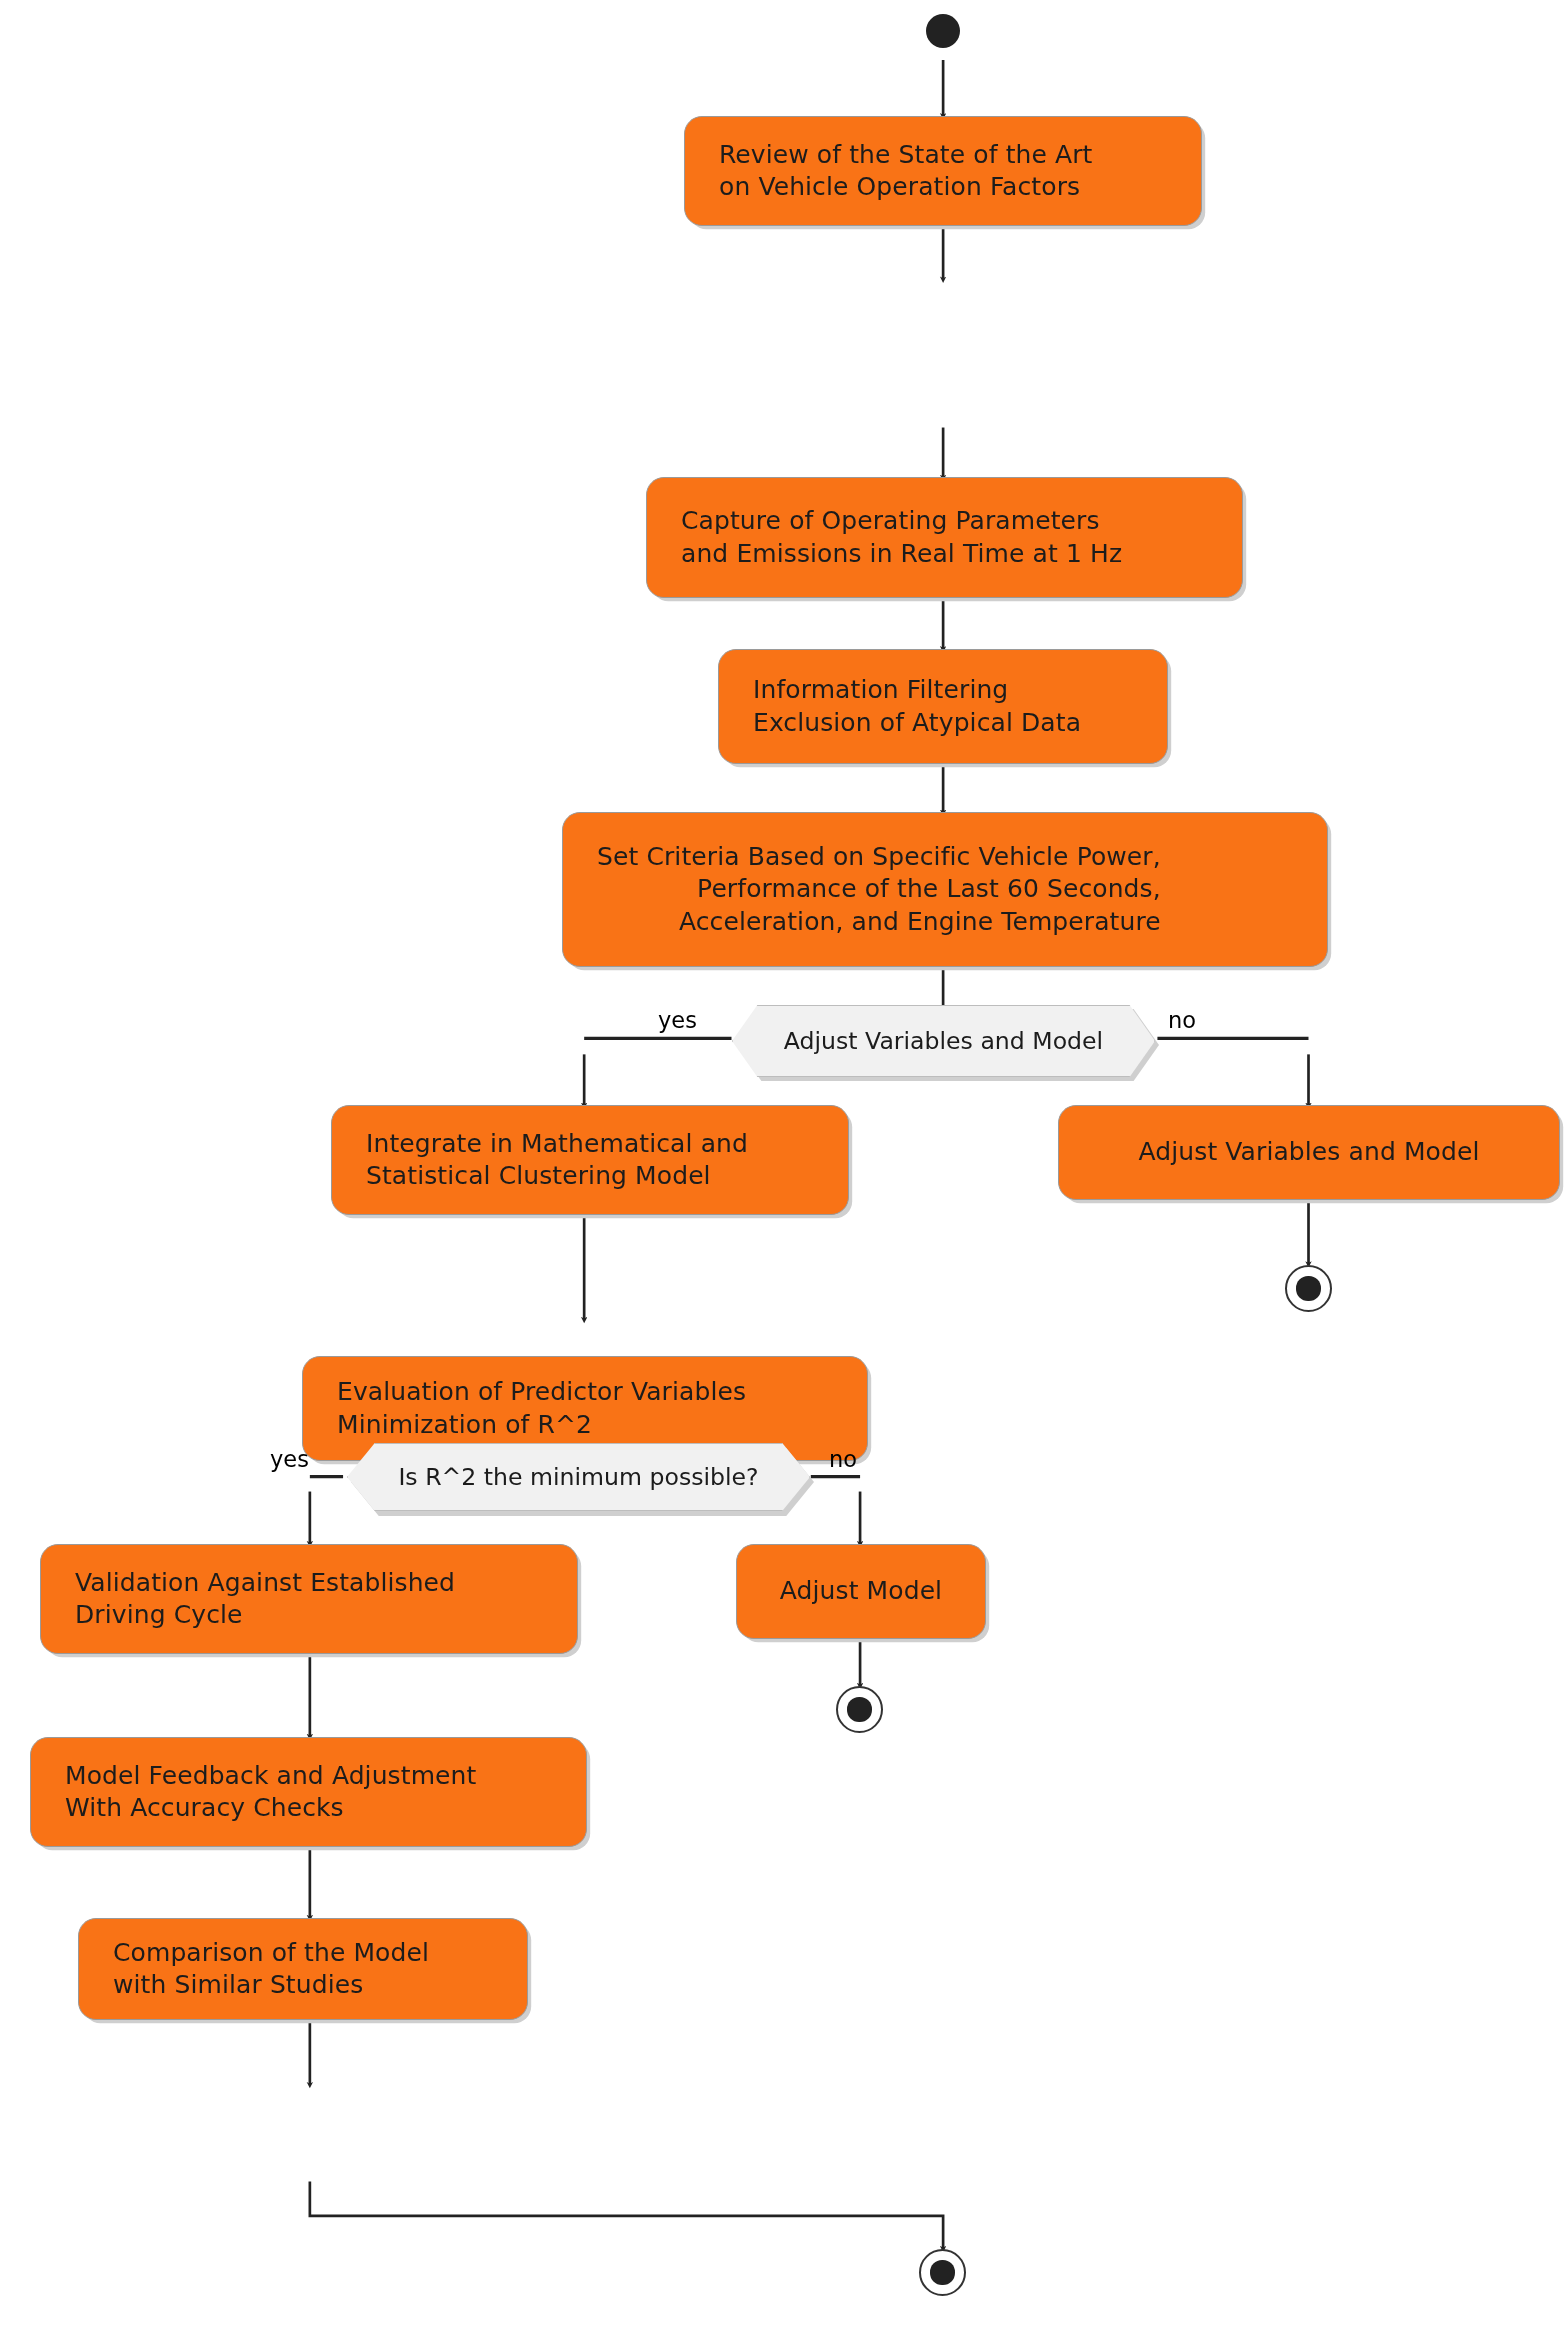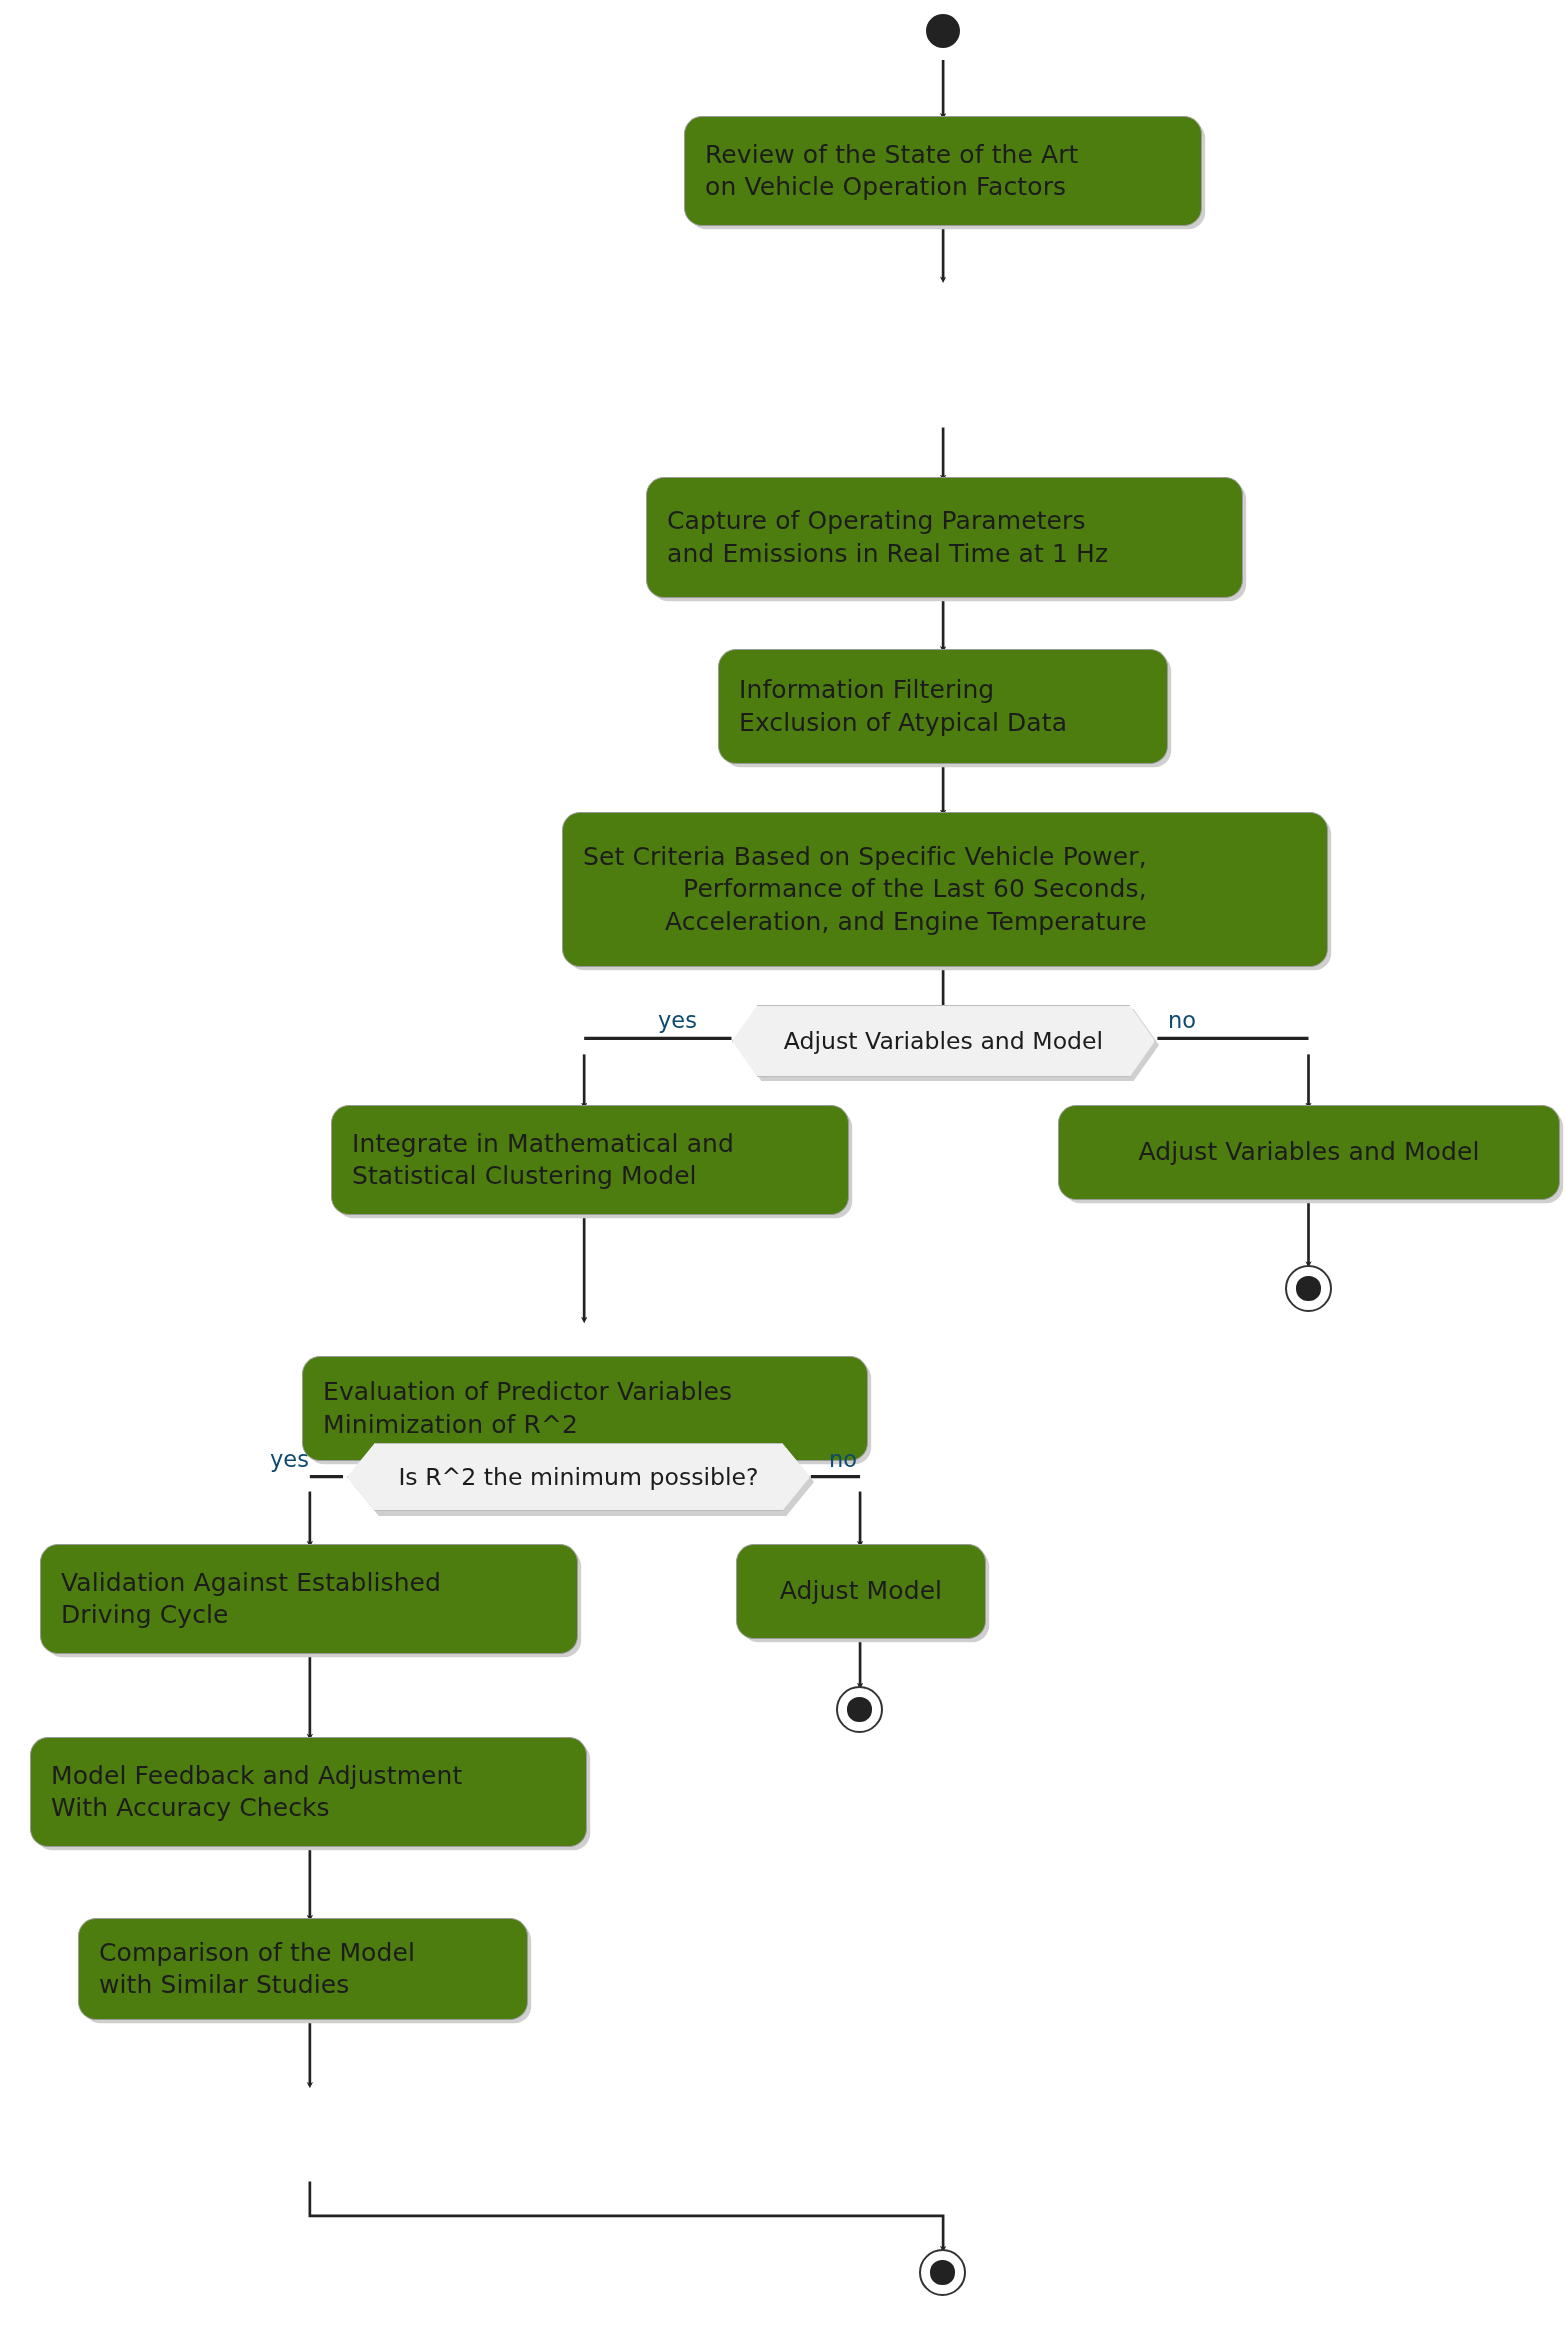--- a/index.html
+++ b/index.html
@@ -19,28 +19,28 @@
     position: absolute;
     left: 0; top: 0;
     width: 1568px;
     height: 2330px;
     pointer-events: none;
   }
   
   .node {
     position: absolute;
     box-sizing: border-box;
-    background: #4d7c0f;
+    background: #f97316;
     border: 1.6px solid #9A9A9A;
     border-radius: 18px;
     box-shadow: 4.3px 4.3px 0 -1.1px #CFCFCF;
     display: flex;
     align-items: center;
     justify-content: flex-start;
-    padding: 0 20px;
+    padding: 0 34px;
   }
   .node .label {
     font-size: 25px;
     line-height: 1.30;
     color: #1c1c1c;
     white-space: pre-line;
     letter-spacing: 0.1px;
   }
   .node.center .label { width: 100%; text-align: center; }
   .node.center { justify-content: center; }
@@ -64,21 +64,21 @@
   .decision-shadow {
     position: absolute;
     background: #CFCFCF;
     clip-path: polygon(6% 0%, 94% 0%, 100% 50%, 94% 100%, 6% 100%, 0% 50%);
   }
 
   
   .branch-label {
     position: absolute;
     font-size: 22.5px;
-    color: #0c4a6e;
+    color: #000000;
     white-space: nowrap;
   }
 
   
   .start-node {
     position: absolute;
     border-radius: 50%;
     background: #222222;
   }
   

